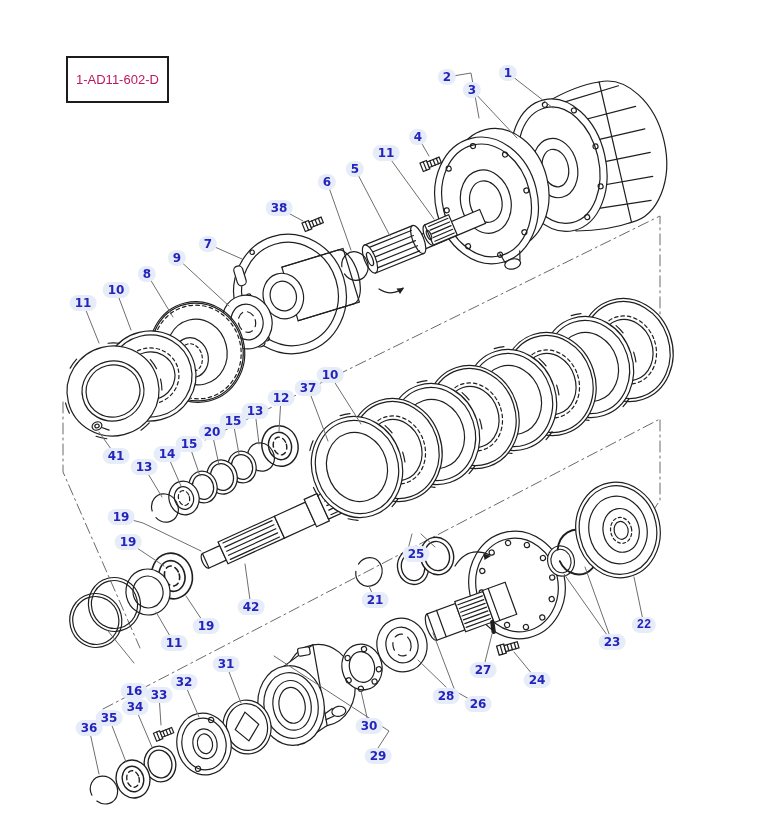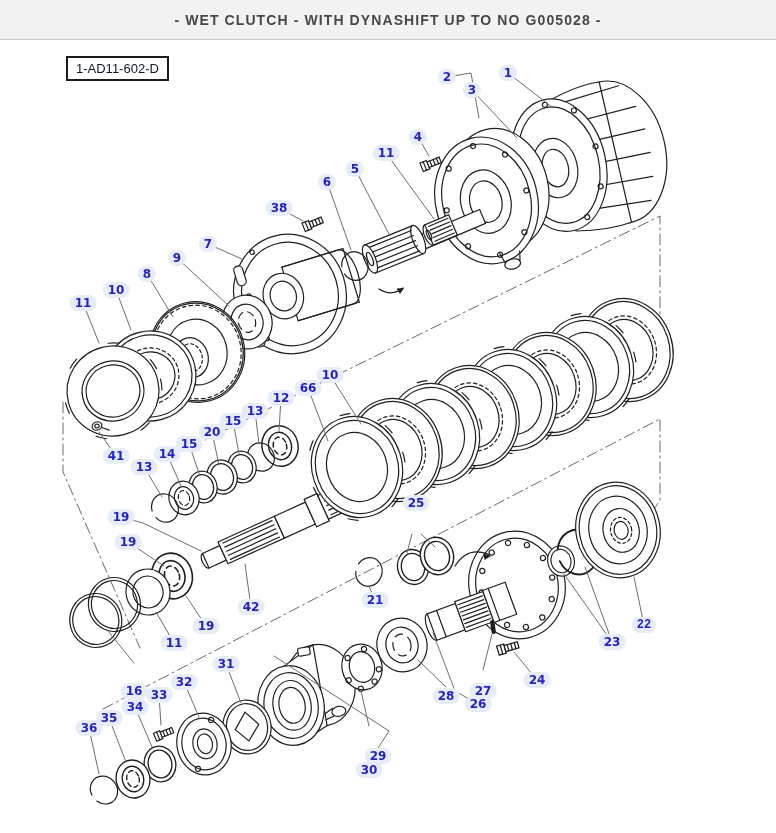--- a/index.html
+++ b/index.html
@@ -11,21 +11,21 @@
   #title-bar h1{margin:0;font-size:14px;font-weight:bold;
       color:var(--header-text,#474747);letter-spacing:1.1px;white-space:nowrap;}
   #stage{position:absolute;top:0;left:0;width:776px;height:833px;}
   svg#diagram{position:absolute;top:0;left:0;}
   #diagram *{stroke:#1f1f1f;stroke-width:1.2;fill:none;stroke-linecap:round;}
   #diagram .f{fill:#ffffff;}
   #diagram .dk{fill:#1f1f1f;stroke:none;}
   #diagram #guides path{stroke:#6a6a6a;stroke-width:1;stroke-dasharray:11,4,2,4;}
   #diagram #leaders polyline{stroke:#6e6e6e;stroke-width:1;fill:none;}
   .refbox{position:absolute;left:66px;top:56px;background:#fff;
-      border:2px solid #1c1c1c;padding:3px 8px;font-size:13px;color:#0f172a;}
+      border:2px solid #1c1c1c;padding:14px 8px;font-size:13px;color:#be185d;}
   #callout-layer{position:absolute;top:0;left:0;width:776px;height:833px;pointer-events:none;}
   .callout{position:absolute;transform:translate(-50%,-50%);
       background:var(--callout-bg,#e7ecf9);color:var(--accent,#2424bd);
       font-family:"DejaVu Sans",sans-serif;font-weight:bold;font-size:12px;
       line-height:16px;padding:0 5px;border-radius:10px;min-width:8px;
       text-align:center;pointer-events:auto;cursor:pointer;}
 </style>
 </head>
 <body>
 
@@ -365,23 +365,20 @@
         <polyline points="378,748 389,731 274,656"></polyline>
         <polyline points="226,664 241,703"></polyline>
         <polyline points="184,682 199,717"></polyline>
         <polyline points="159,695 161,725"></polyline>
         <polyline points="135,707 152,747"></polyline>
         <polyline points="109,718 126,762"></polyline>
         <polyline points="89,728 99,774"></polyline>
       </g>
   </svg>
 
-  <div id="title-bar">
-    <h1>- WET CLUTCH - WITH DYNASHIFT UP TO NO G005028 -</h1>
-  </div>
 
   <div class="refbox">1-AD11-602-D</div>
 
   <div id="callout-layer">
       <div class="callout" style="left: 508px; top: 73px;">1</div>
       <div class="callout" style="left: 447px; top: 77px;">2</div>
       <div class="callout" style="left: 472px; top: 90px;">3</div>
       <div class="callout" style="left: 418px; top: 137px;">4</div>
       <div class="callout" style="left: 386px; top: 153px;">11</div>
       <div class="callout" style="left: 355px; top: 169px;">5</div>
@@ -393,37 +390,37 @@
       <div class="callout" style="left: 116px; top: 290px;">10</div>
       <div class="callout" style="left: 83px; top: 303px;">11</div>
       <div class="callout" style="left: 116px; top: 456px;">41</div>
       <div class="callout" style="left: 144px; top: 467px;">13</div>
       <div class="callout" style="left: 167px; top: 454px; text-align: center;">14</div>
       <div class="callout" style="left: 189px; top: 444px;">15</div>
       <div class="callout" style="left: 212px; top: 432px;">20</div>
       <div class="callout" style="left: 233px; top: 421px;">15</div>
       <div class="callout" style="left: 255px; top: 411px;">13</div>
       <div class="callout" style="left: 281px; top: 398px;">12</div>
-      <div class="callout" style="left: 308px; top: 388px;">66</div>
+      <div class="callout" style="left: 308px; top: 388px;">37</div>
       <div class="callout" style="left: 330px; top: 375px;">10</div>
       <div class="callout" style="left: 121px; top: 517px;">19</div>
       <div class="callout" style="left: 128px; top: 542px;">19</div>
       <div class="callout" style="left: 134px; top: 691px;">16</div>
       <div class="callout" style="left: 174px; top: 643px;">11</div>
       <div class="callout" style="left: 206px; top: 626px;">19</div>
       <div class="callout" style="left: 251px; top: 607px;">42</div>
       <div class="callout" style="left: 375px; top: 600px;">21</div>
-      <div class="callout" style="left: 416px; top: 503px;">25</div>
+      <div class="callout" style="left: 416px; top: 554px;">25</div>
       <div class="callout" style="left: 644px; top: 625px; font-family: Liberation Mono, monospace;">22</div>
       <div class="callout" style="left: 612px; top: 642px;">23</div>
       <div class="callout" style="left: 537px; top: 680px;">24</div>
-      <div class="callout" style="left: 483px; top: 670px; margin-top: 21px;">27</div>
+      <div class="callout" style="left: 483px; top: 670px;">27</div>
       <div class="callout" style="left: 478px; top: 704px;">26</div>
       <div class="callout" style="left: 446px; top: 687px; margin-top: 9px;">28</div>
-      <div class="callout" style="left: 369px; top: 726px; margin-top: 44px;">30</div>
+      <div class="callout" style="left: 369px; top: 726px;">30</div>
       <div class="callout" style="left: 378px; top: 756px;">29</div>
       <div class="callout" style="left: 226px; top: 664px;">31</div>
       <div class="callout" style="left: 184px; top: 682px;">32</div>
       <div class="callout" style="left: 159px; top: 695px;">33</div>
       <div class="callout" style="left: 135px; top: 707px;">34</div>
       <div class="callout" style="left: 109px; top: 718px;">35</div>
       <div class="callout" style="left: 89px; top: 728px;">36</div>
     </div>
 </div>
 

